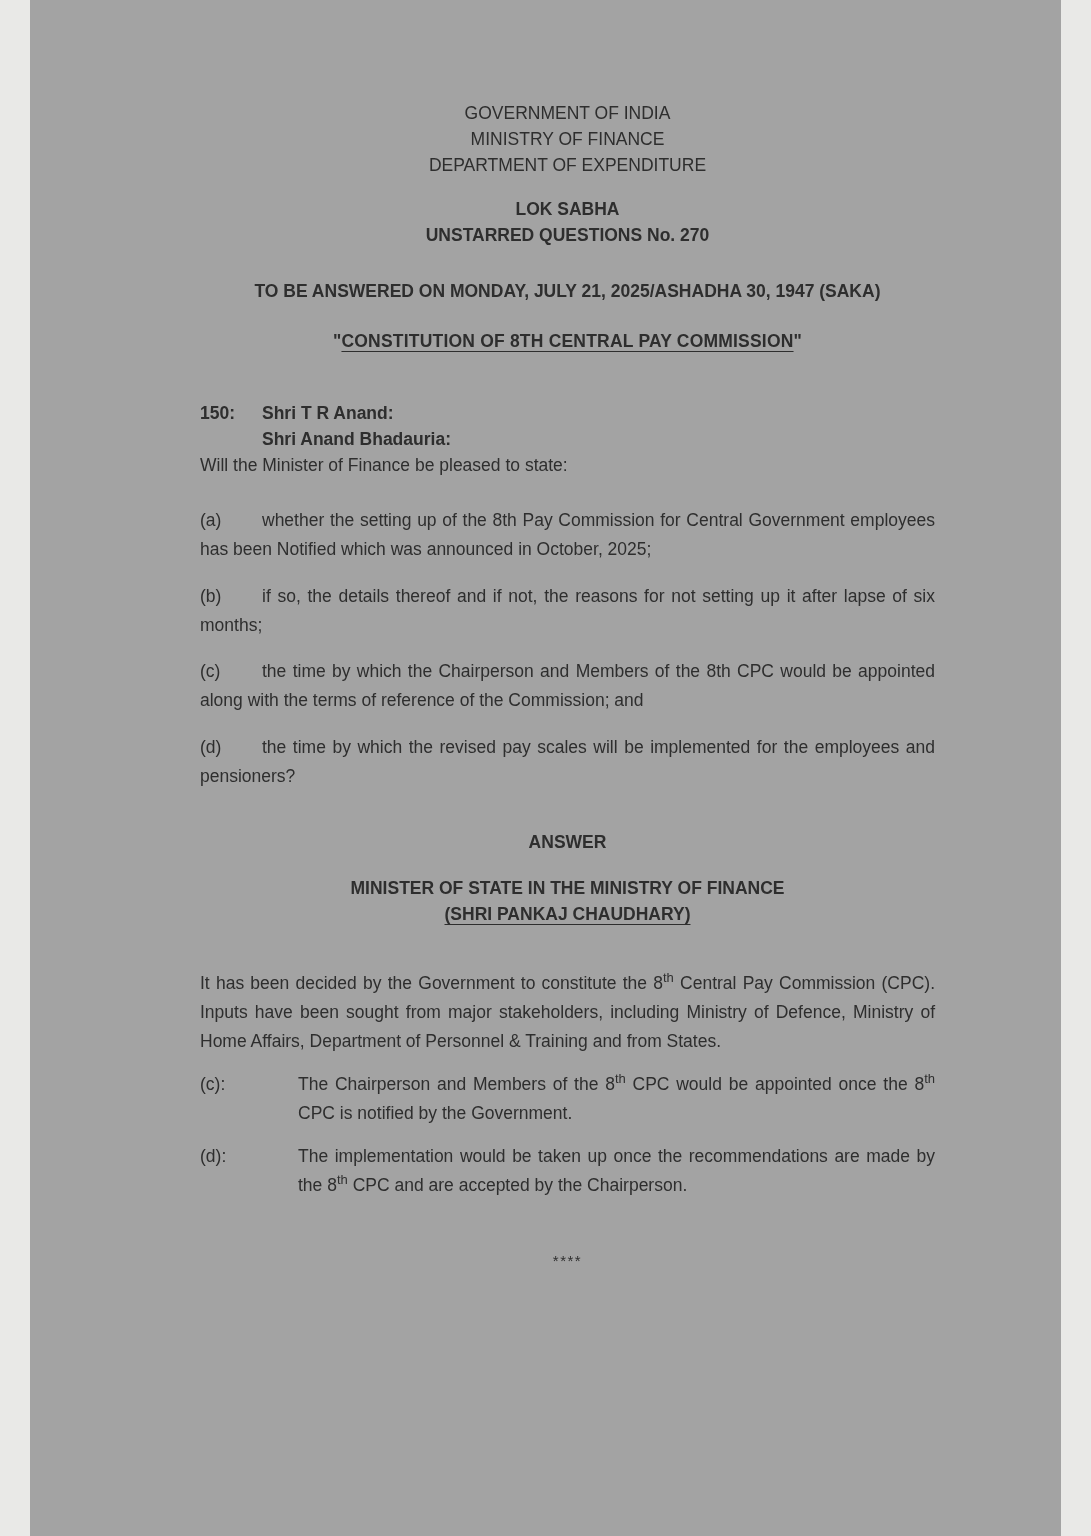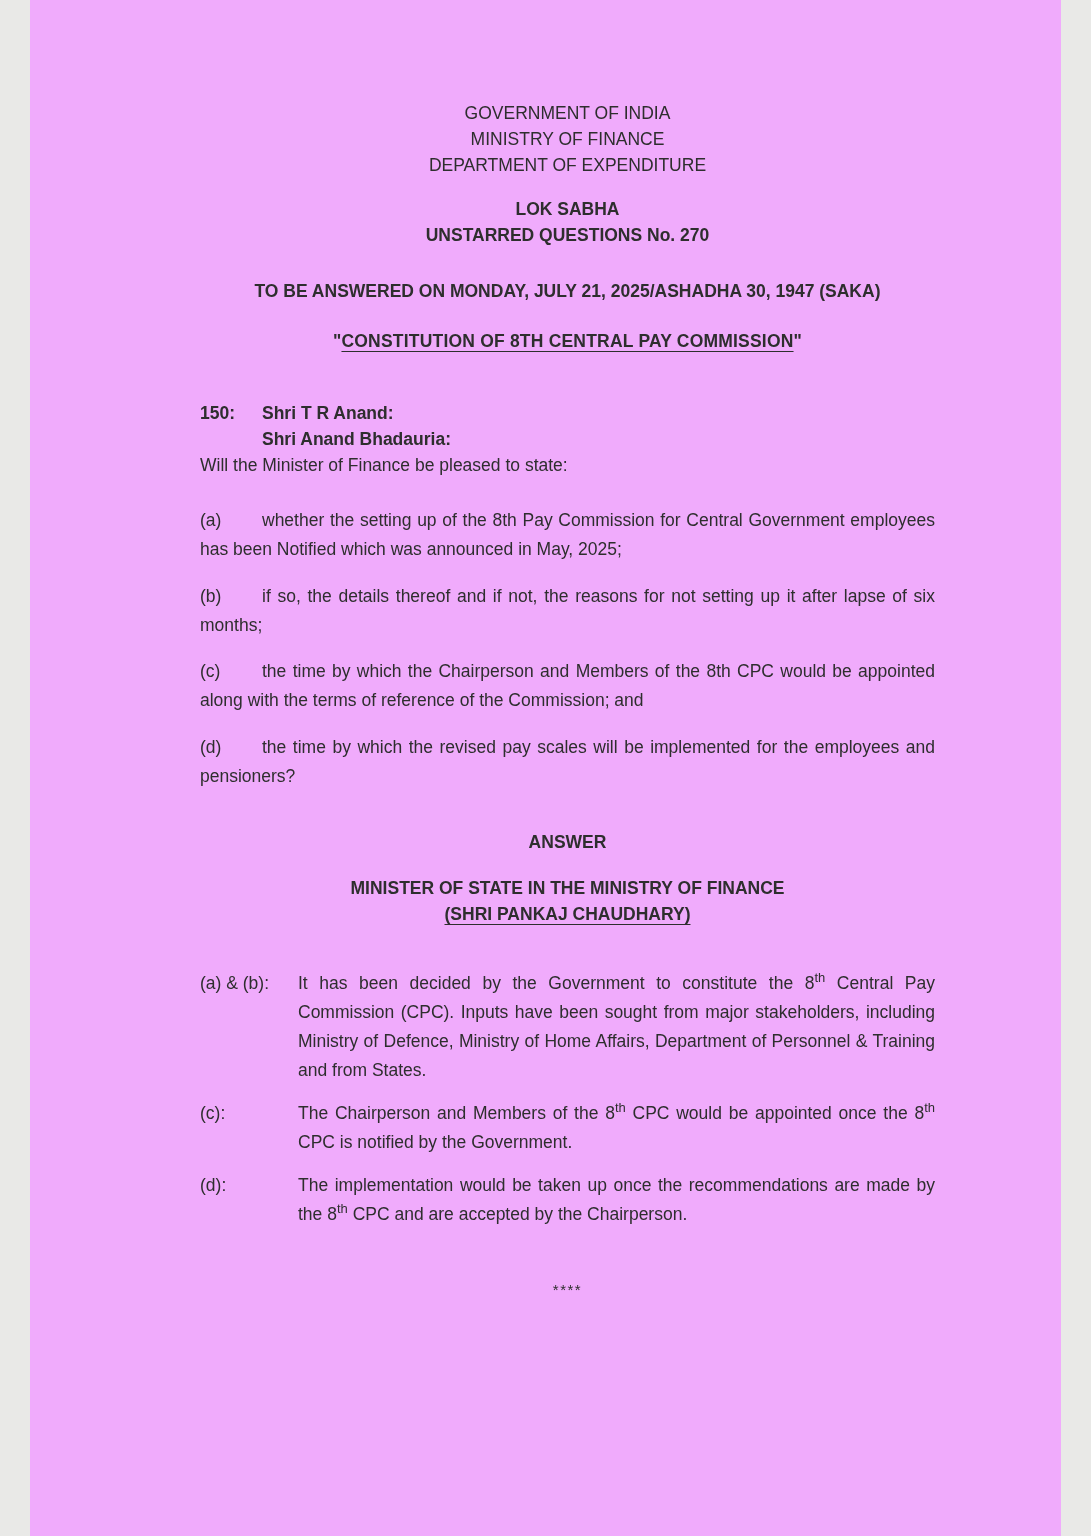--- a/index.html
+++ b/index.html
@@ -2,21 +2,21 @@
 <html><head>
 <meta charset="utf-8">
 <style>
   html, body { margin: 0; padding: 0; }
   body { background: #e9e9e7; }
   .page {
     position: relative;
     width: 1031px;
     height: 1536px;
     margin: 0 auto;
-    background: #f0abfc;
+    background: #a3a3a3;
     color: #2e2e2e;
     font-family: "Liberation Sans", sans-serif;
     font-size: 17.5px;
     box-sizing: border-box;
     padding: 100px 126px 0 170px;
     overflow: hidden;
   }
   .center { text-align: center; }
   .org-line { line-height: 26px; }
   .house-block { margin-top: 18px; line-height: 26px; font-weight: bold; }
@@ -64,37 +64,36 @@
   <div class="q-head">
     <div class="q-no">150:</div>
     <div>
       <div>Shri T R Anand:</div>
       <div>Shri Anand Bhadauria:</div>
     </div>
   </div>
 
   <div class="q-intro">Will the Minister of Finance be pleased to state:</div>
 
-  <p class="q-item"><span class="q-label">(a)</span><span>whether the setting up of the 8th Pay Commission for Central Government employees has been Notified which was announced in May, 2025;</span></p>
+  <p class="q-item"><span class="q-label">(a)</span><span>whether the setting up of the 8th Pay Commission for Central Government employees has been Notified which was announced in October, 2025;</span></p>
 
   <p class="q-item"><span class="q-label">(b)</span><span>if so, the details thereof and if not, the reasons for not setting up it after lapse of six months;</span></p>
 
   <p class="q-item"><span class="q-label">(c)</span><span>the time by which the Chairperson and Members of the 8th CPC would be appointed along with the terms of reference of the Commission; and</span></p>
 
   <p class="q-item"><span class="q-label">(d)</span><span>the time by which the revised pay scales will be implemented for the employees and pensioners?</span></p>
 
   <div class="center answer-heading">ANSWER</div>
 
   <div class="center minister-block">
     <div>MINISTER OF STATE IN THE MINISTRY OF FINANCE</div>
     <div class="underlined">(SHRI PANKAJ CHAUDHARY)</div>
   </div>
 
   <div class="ans-item first">
-    <div class="ans-label">(a) &amp; (b):</div>
     <div class="ans-text"><span>It has been decided by the Government to constitute the 8</span><sup>th</sup><span> Central Pay Commission (CPC). Inputs have been sought from major stakeholders, including Ministry of Defence, Ministry of Home Affairs, Department of Personnel &amp; Training and from States.</span></div>
   </div>
 
   <div class="ans-item">
     <div class="ans-label">(c):</div>
     <div class="ans-text"><span>The Chairperson and Members of the 8</span><sup>th</sup><span> CPC would be appointed once the 8</span><sup>th</sup><span> CPC is notified by the Government.</span></div>
   </div>
 
   <div class="ans-item">
     <div class="ans-label">(d):</div>

